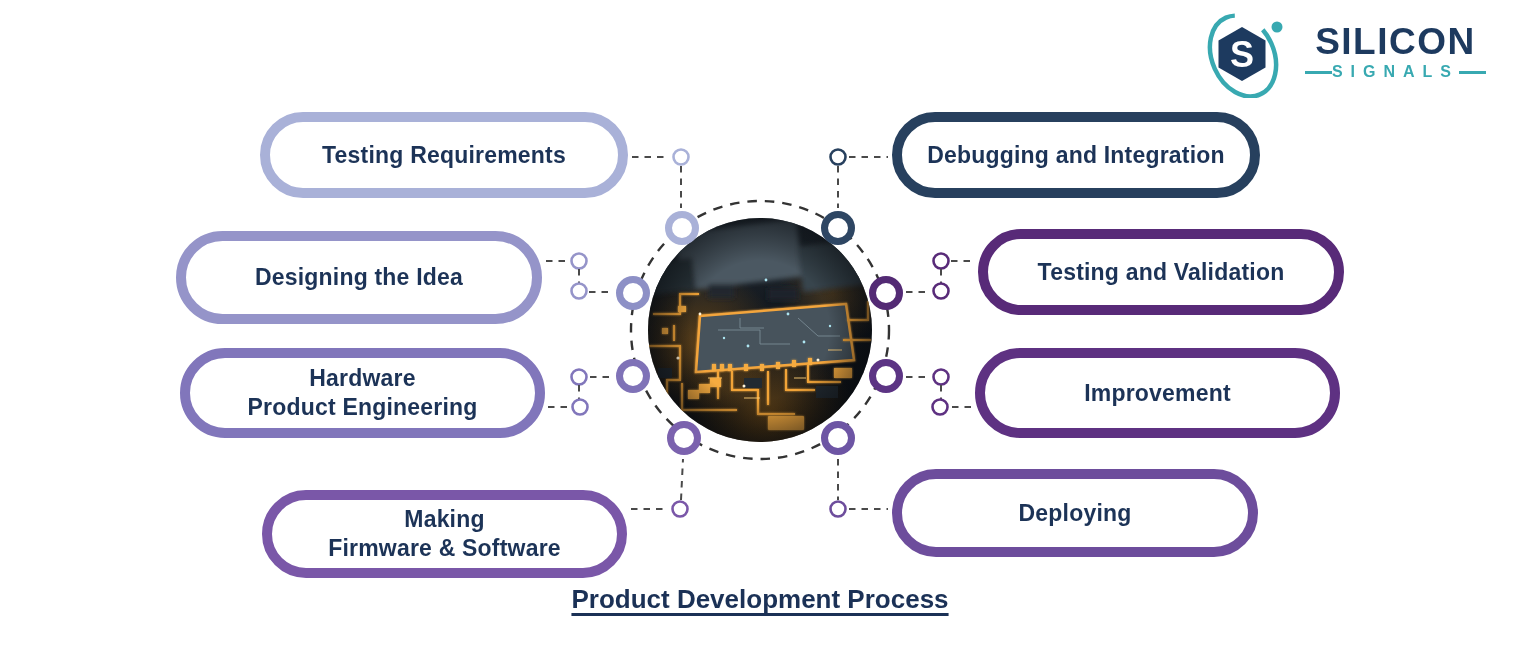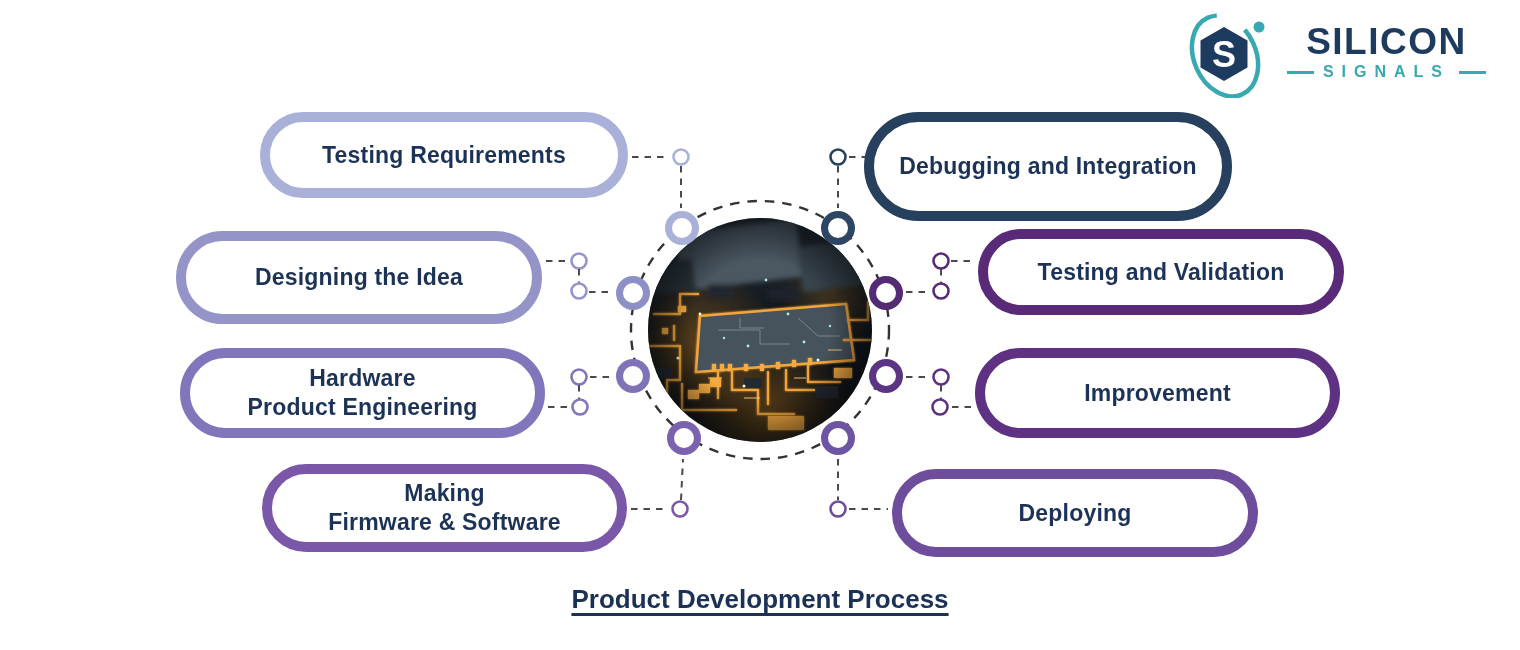--- a/index.html
+++ b/index.html
@@ -4,38 +4,38 @@
 <style>
   html,body{margin:0;padding:0;background:#ffffff;}
   .canvas{
     position:relative;width:1520px;height:650px;background:#ffffff;overflow:hidden;
     font-family:"Liberation Sans",sans-serif;
   }
   
   .logo{position:absolute;top:6px;right:34px;display:flex;align-items:center;gap:8px;}
   .logo-text{display:flex;flex-direction:column;align-items:center;}
   .brand-top{font-size:37px;font-weight:800;letter-spacing:1.5px;color:#1d3a5f;line-height:1.05;}
-  .brand-bottom-row{display:flex;align-items:center;gap:9px;margin-top:2px;}
+  .brand-bottom-row{display:flex;align-items:center;margin-top:2px;}
   .brand-dash{width:27px;height:3px;background:#38a9b1;}
   .brand-bottom{font-size:16px;font-weight:700;letter-spacing:8px;color:#38a9b1;}
   
   .pill{
     position:absolute;box-sizing:border-box;background:#fff;
     border:10px solid #888;border-radius:60px;
     display:flex;align-items:center;justify-content:center;
   }
   .pill-label{
     font-size:23px;font-weight:700;color:#1c3357;text-align:center;
     white-space:pre-line;line-height:1.26;letter-spacing:.2px;
   }
   .p1{left:260px;top:112px;width:368px;height:86px;}
   .p2{left:176px;top:231px;width:366px;height:93px;}
   .p3{left:180px;top:348px;width:365px;height:90px;}
-  .p4{left:262px;top:464px;width:365px;height:88px;}
-  .p5{left:864px;top:112px;width:368px;height:109px;}
+  .p4{left:262px;top:490px;width:365px;height:88px;}
+  .p5{left:892px;top:112px;width:368px;height:86px;}
   .p6{left:978px;top:229px;width:366px;height:86px;}
   .p7{left:975px;top:348px;width:365px;height:90px;}
   .p8{left:892px;top:469px;width:366px;height:88px;}
   
   .circuit-photo{
     position:absolute;left:648px;top:218px;width:224px;height:224px;
     border-radius:50%;overflow:hidden;
   }
   .circuit-photo svg{display:block;}
   

